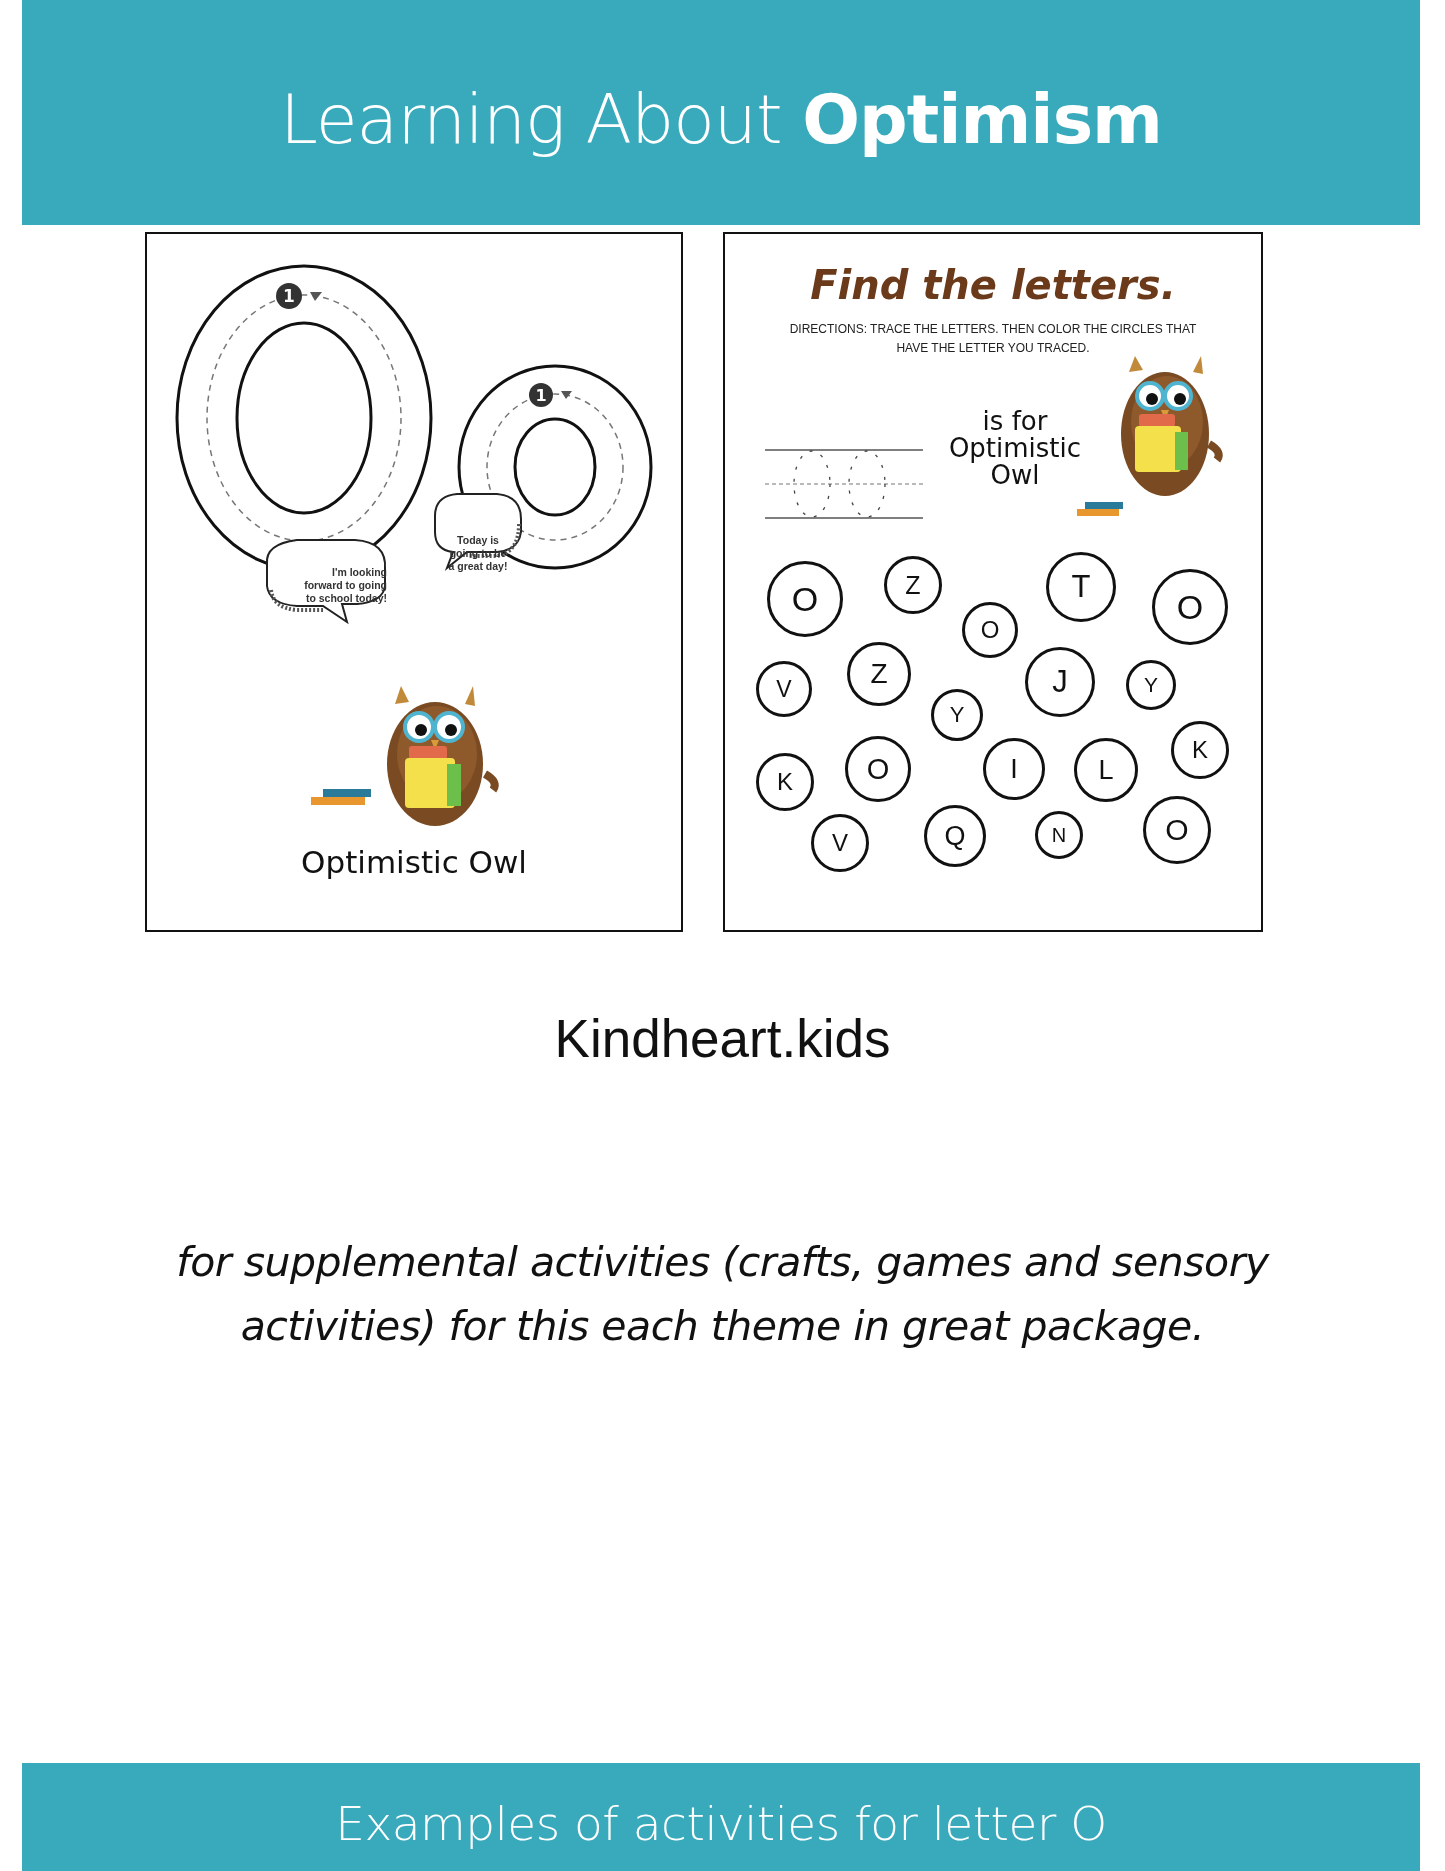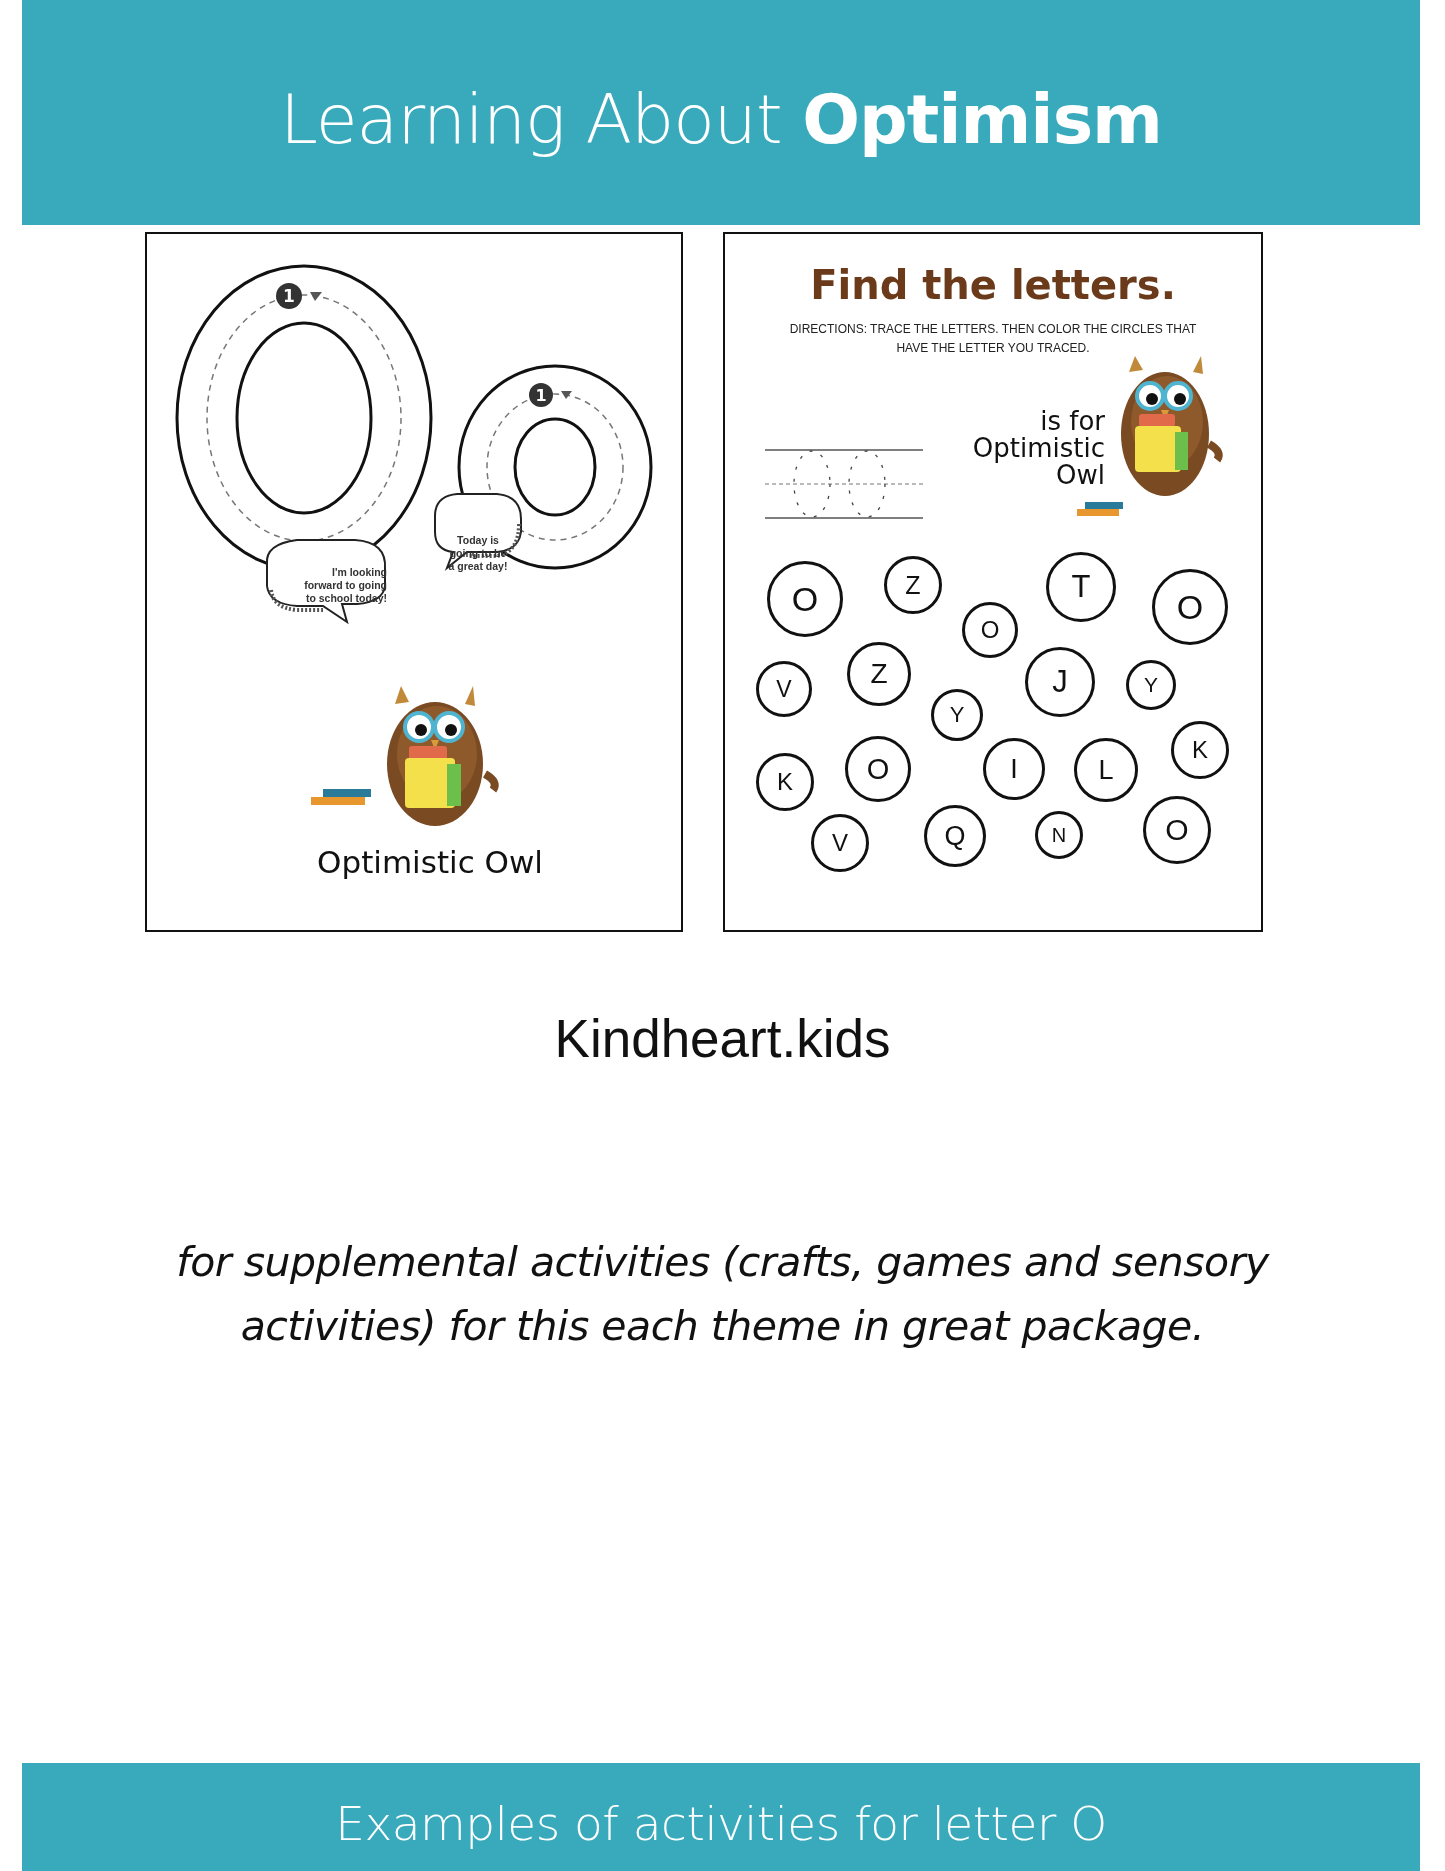--- a/index.html
+++ b/index.html
@@ -13,25 +13,25 @@
   .footer-band { top: 1763px; height: 126px; text-align: right; }
   .footer-band .caption { font-family: "DejaVu Sans", sans-serif; font-size: 47px; font-weight: 300; letter-spacing: -0.5px; margin-top: -6px; }
 
   .card { position: absolute; top: 232px; height: 700px; border: 2px solid #111; background: #fff; box-sizing: border-box; }
   .card-left { left: 145px; width: 538px; }
   .card-right { left: 723px; width: 540px; }
   .card svg.layer { position: absolute; left: 0; top: 0; }
 
   .abs { position: absolute; }
   .bubble-text { font-family: "Liberation Sans", sans-serif; font-size: 10.5px; font-weight: 700; color: #333; text-align: center; line-height: 13px; }
-  .owl-name { font-family: "DejaVu Sans", sans-serif; font-size: 31px; font-weight: 500; color: #111; text-align: center; letter-spacing: 0px; margin-left: 16px; }
+  .owl-name { font-family: "DejaVu Sans", sans-serif; font-size: 31px; font-weight: 500; color: #111; text-align: center; letter-spacing: 0px; }
 
   .find-title { font-family: "DejaVu Sans", sans-serif; font-size: 40px; font-weight: 600; color: #6b3a1a; text-align: center; }
   .directions { font-family: "Liberation Sans", sans-serif; font-size: 12px; color: #222; text-align: center; line-height: 19px; }
-  .isfor { font-family: "DejaVu Sans", sans-serif; font-size: 26px; color: #111; text-align: right; line-height: 27px; }
+  .isfor { font-family: "DejaVu Sans", sans-serif; font-size: 26px; color: #111; text-align: center; line-height: 27px; }
 
   .circle-letter { position: absolute; border: 3px solid #111; border-radius: 50%; box-sizing: border-box;
                    display: flex; align-items: center; justify-content: center;
                    font-family: "Liberation Sans", sans-serif; color: #111; background: #fff; }
 
   .follow { position: absolute; left: 0; width: 1445px; top: 1000px; text-align: center;
             font-family: "Liberation Sans", sans-serif; font-size: 53px; line-height: 78px; color: #111; }
   .supplement { position: absolute; left: 0; width: 1445px; top: 1230px; text-align: center;
                 font-family: "DejaVu Sans", sans-serif; font-style: italic; font-size: 41px; line-height: 64px; color: #111; letter-spacing: -0.5px; }
 </style>
@@ -104,21 +104,21 @@
   </div>
   <div class="abs bubble-text" style="left:286px; top:268px; width:90px;margin-top:32px;">
     <div>Today is</div>
     <div>going to be</div>
     <div>a great day!</div>
   </div>
   <div class="abs owl-name" style="left:0; width:534px; top:610px;">Optimistic Owl</div>
 </div>
 
 <div class="card card-right">
-  <div class="abs find-title" style="left:0; width:536px; top:28px;">Find the letters.</div>
+  <div class="abs find-title" style="left:0; width:536px; top:28px;font-style:italic;">Find the letters.</div>
   <div class="abs directions" style="left:0; width:536px; top:86px;">
     <div>DIRECTIONS:  TRACE THE LETTERS. THEN COLOR THE CIRCLES THAT</div>
     <div>HAVE THE LETTER YOU TRACED.</div>
   </div>
   <svg class="layer" width="536" height="696" viewBox="0 0 536 696">
     <g>
       <line x1="40" y1="216" x2="198" y2="216" stroke="#555" stroke-width="1.5"></line>
       <line x1="40" y1="250" x2="198" y2="250" stroke="#777" stroke-width="1.2" stroke-dasharray="4 3"></line>
       <line x1="40" y1="284" x2="198" y2="284" stroke="#555" stroke-width="1.5"></line>
     </g>

